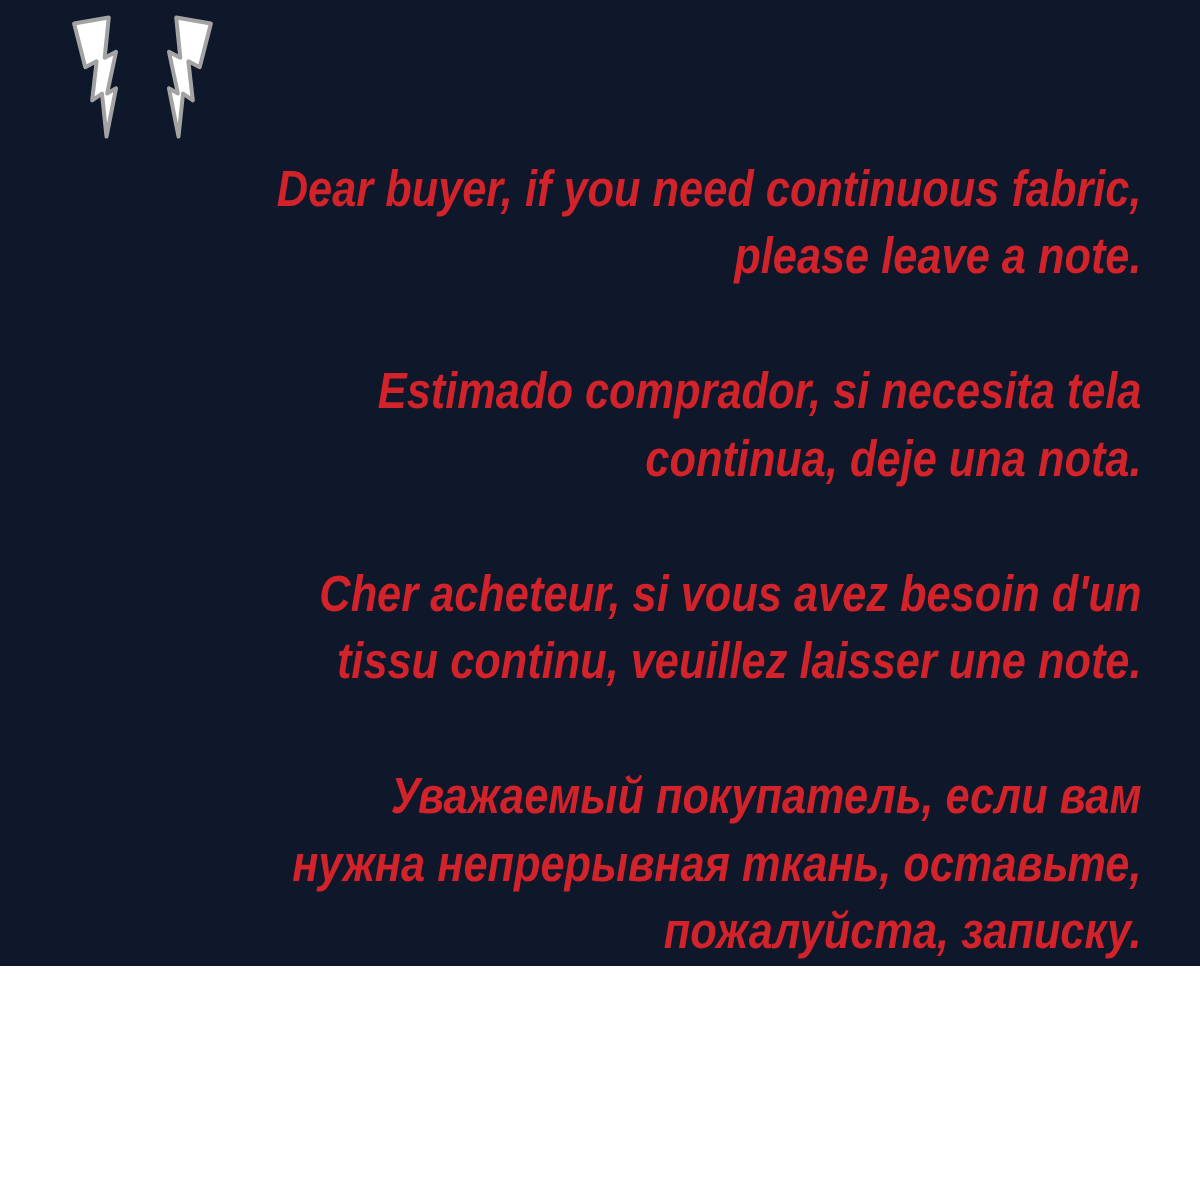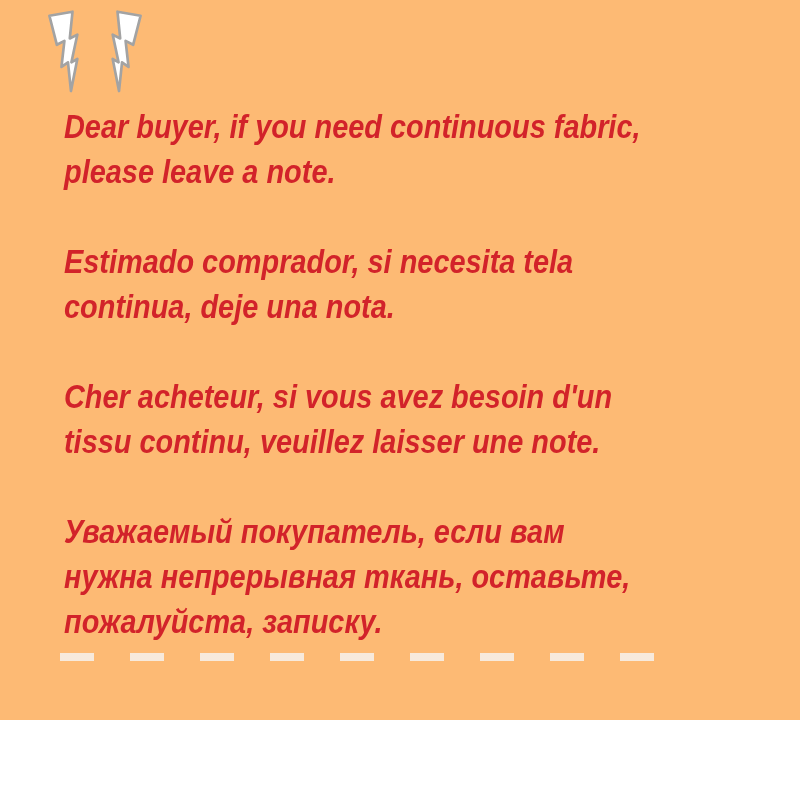--- a/index.html
+++ b/index.html
@@ -4,23 +4,24 @@
 <style>
   html, body {
     margin: 0;
     padding: 0;
     background: #ffffff;
     font-family: "Liberation Sans", sans-serif;
   }
   .page {
     position: relative;
     width: 800px;
-    height: 720px;
-    background: #fdba74;
+    height: 644px;
+    background: #0f172a;
     overflow: hidden;
+    text-align: right;
   }
   .bolts {
     position: absolute;
     left: 38px;
     top: 4px;
     width: 115px;
     height: 96px;
   }
   .bolt {
     position: absolute;

